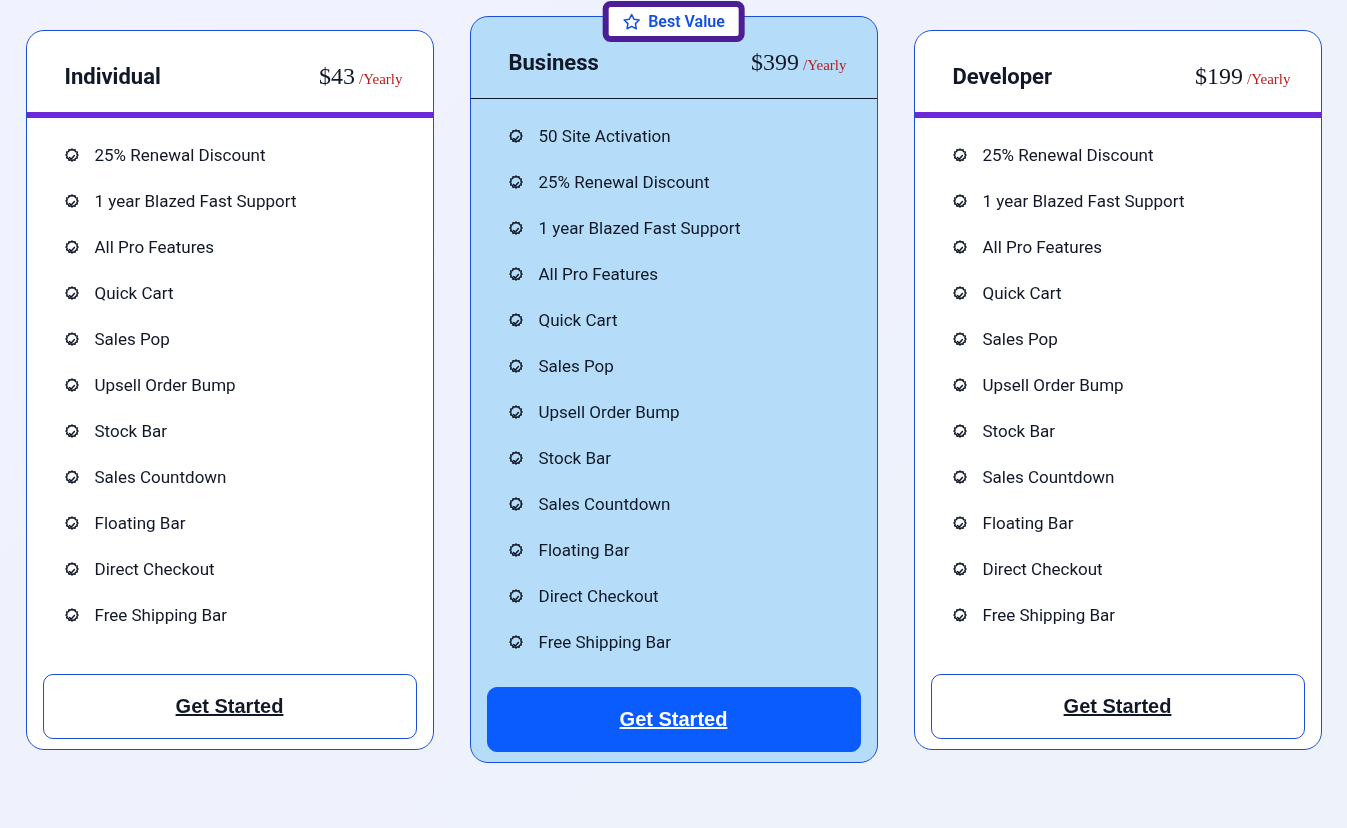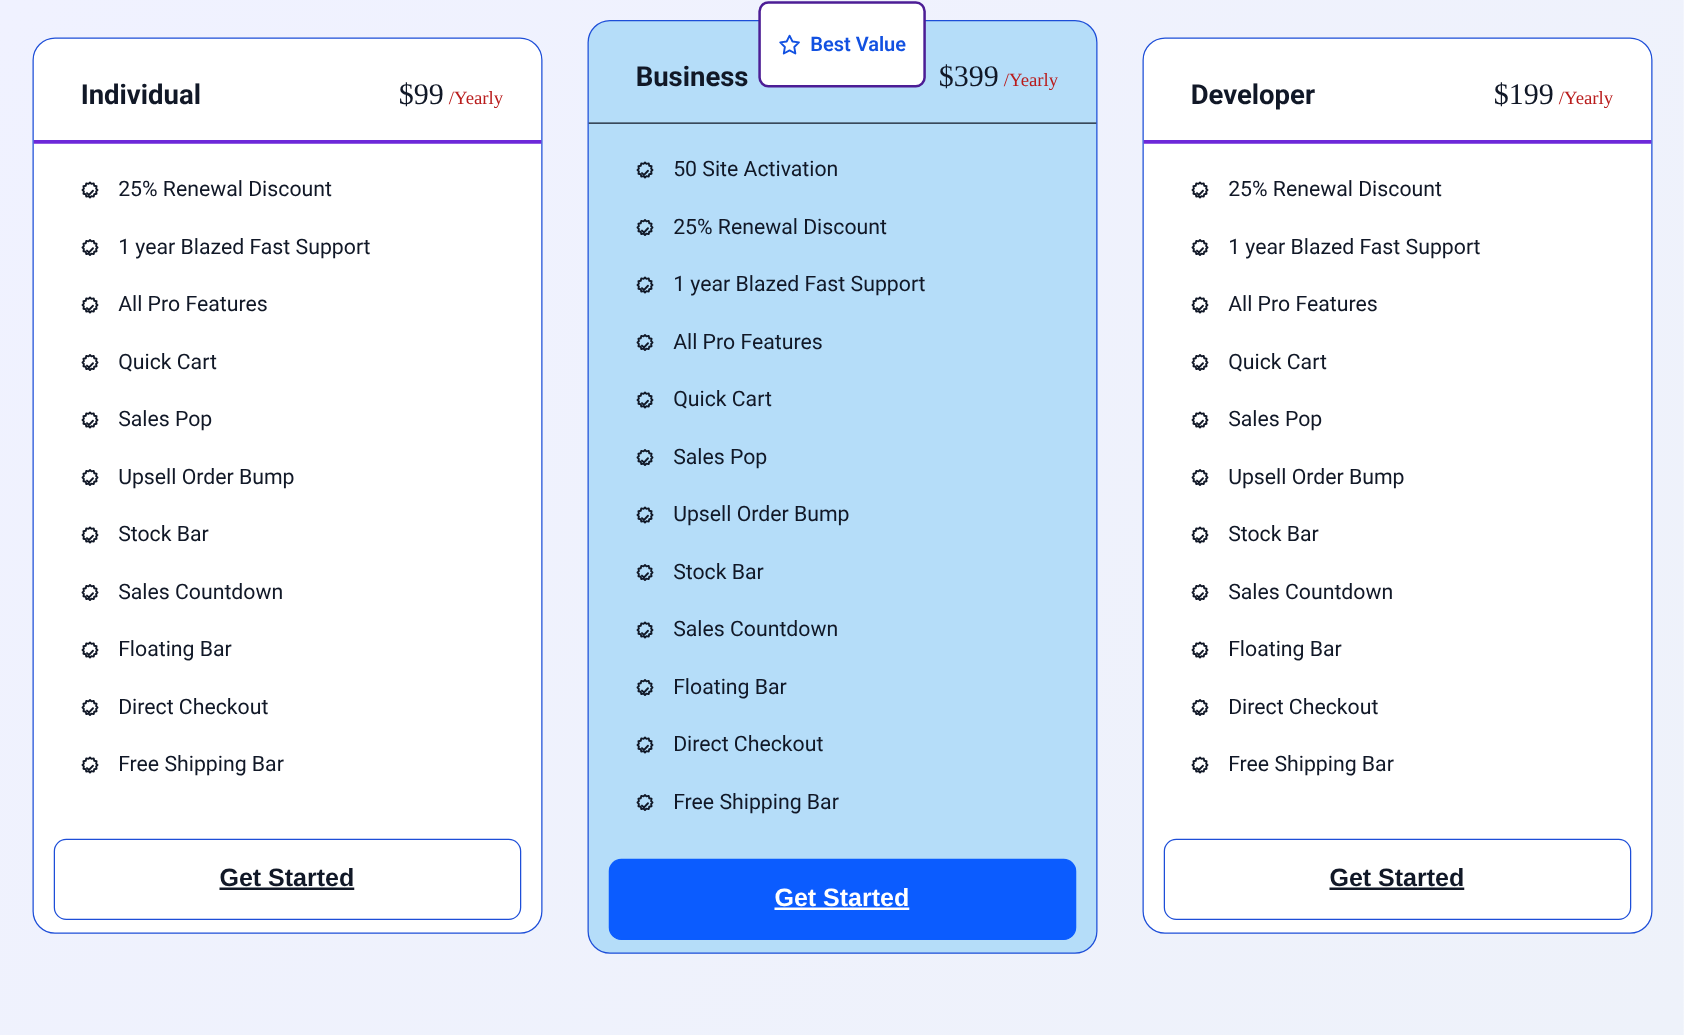--- a/index.html
+++ b/index.html
@@ -31,36 +31,36 @@
   .price-card.featured {
     background: #b5ddf9;
     margin-top: -14px;
   }
   .badge {
     position: absolute;
     top: -16px;
     left: 50%;
     transform: translateX(-50%);
     background: #ffffff;
-    border: 2px solid #4c1d95;
+    border: 6px solid #4c1d95;
     border-radius: 8px;
-    padding: 23px 14px;
+    padding: 5px 14px;
     display: flex;
     align-items: center;
     gap: 8px;
     color: #1251e1;
     font-weight: 600;
     font-size: 16px;
   }
   .card-header {
     display: flex;
     justify-content: space-between;
     align-items: center;
     padding: 32px 30px 22px 38px;
-    border-bottom: 3px solid #6d28d9;
+    border-bottom: 6px solid #6d28d9;
   }
   .price-card.featured .card-header { border-bottom: 1px solid #111827; gap: 23px; }
   .plan-name {
     font-size: 22px;
     font-weight: 700;
     color: #111827;
   }
   .plan-price {
     display: flex;
     align-items: baseline;
@@ -124,21 +124,21 @@
 </style>
 </head>
 <body>
 
 <div class="pricing-container">
 
   <div class="price-card">
     <div class="card-header">
       <div class="plan-name">Individual</div>
       <div class="plan-price">
-        <span class="price-amount">$99</span>
+        <span class="price-amount">$43</span>
         <span class="price-period">/Yearly</span>
       </div>
     </div>
     <ul class="features">
         <li>
           <span class="check-icon">
             <svg width="18" height="18" viewBox="0 0 24 24" fill="none" stroke="#111827" stroke-width="2" stroke-linejoin="round" stroke-linecap="round">
               <path d="M10.5 2.5 12 1l1.5 1.5L16 2l.5 2.5L19 5l-.5 2.5L20 9l-1.5 1.5.5 2.5-2.5.5L16 16l-2.5-.5L12 17l-1.5-1.5L8 16l-.5-2.5L5 13l.5-2.5L4 9l1.5-1.5L5 5l2.5-.5L8 2z" transform="translate(0 3)"></path>
               <polyline points="8.8 12.3 11 14.3 15.2 9.8" transform="translate(0 3)"></polyline>
             </svg>

